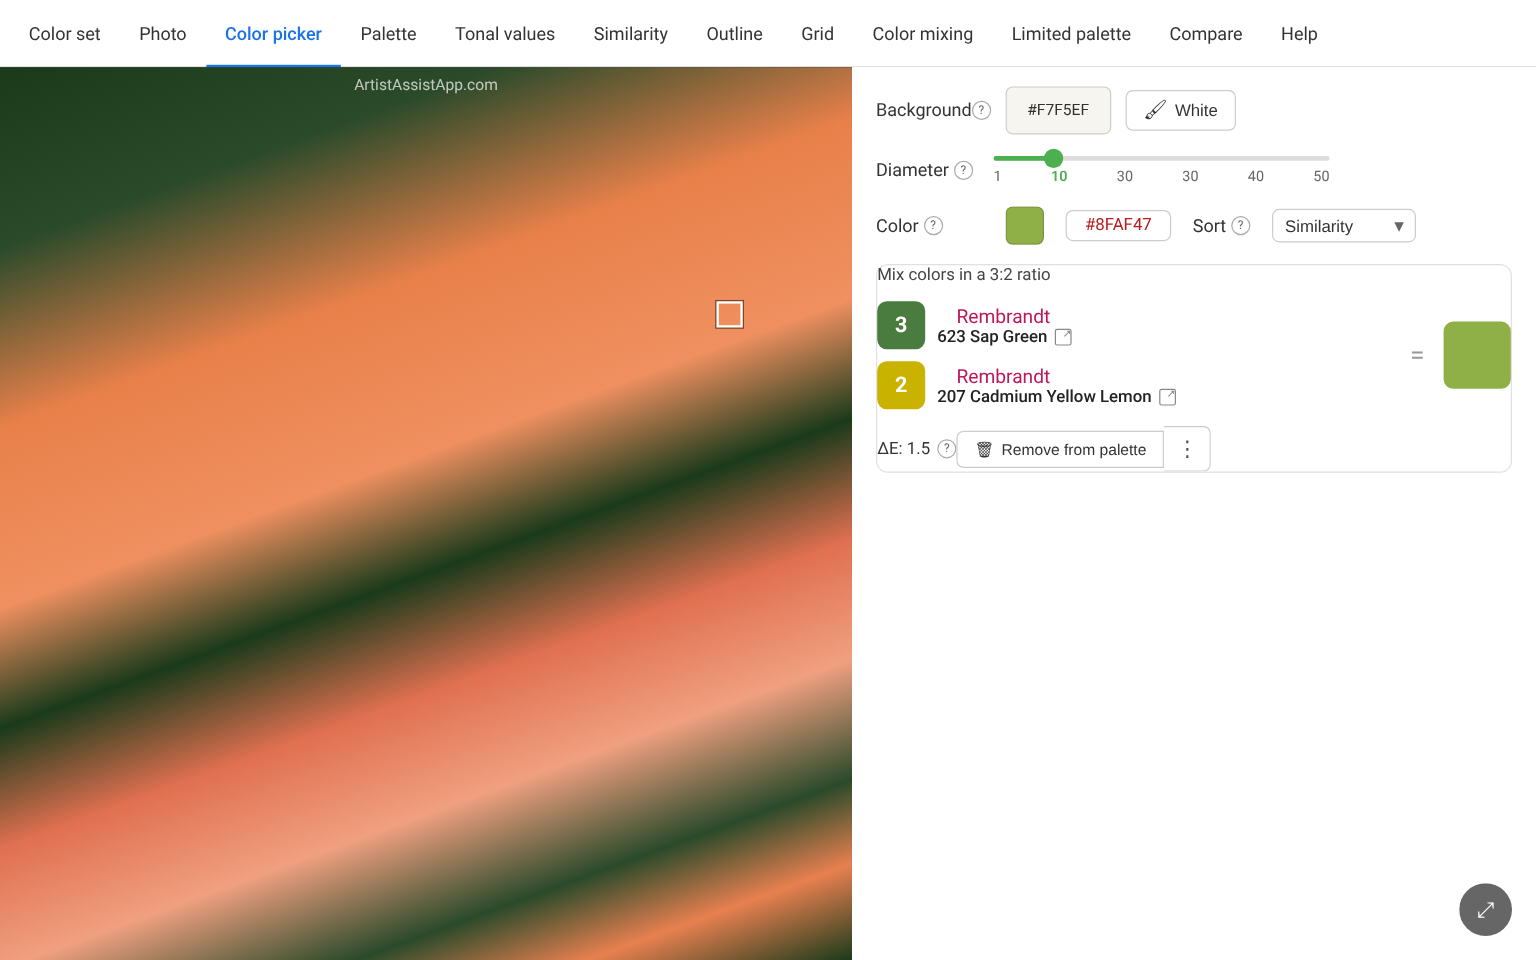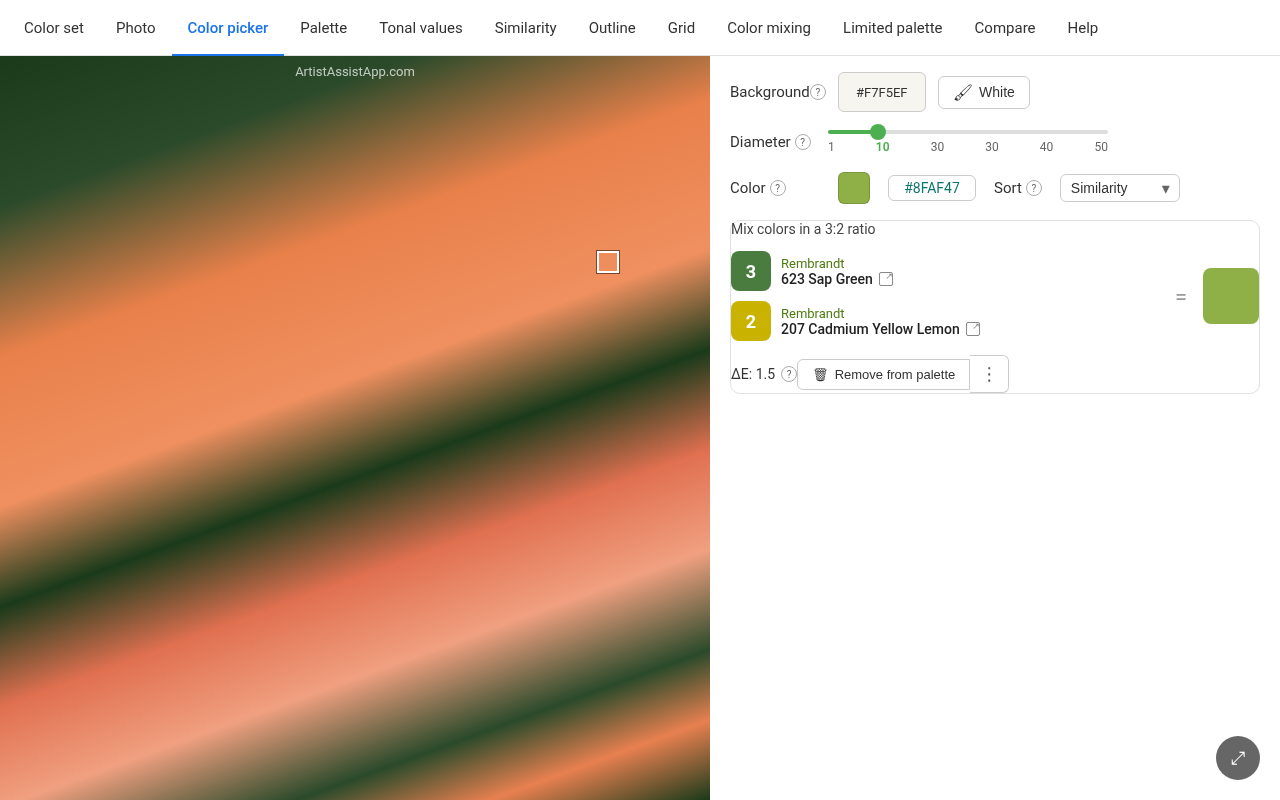--- a/index.html
+++ b/index.html
@@ -212,21 +212,21 @@
       border-radius: 6px;
       background: #8FAF47;
       border: 1px solid rgba(0,0,0,0.15);
       cursor: pointer;
     }
     .color-hex {
       padding: 4px 10px;
       border: 1px solid #ccc;
       border-radius: 6px;
       font-size: 14px;
-      color: #0f766e;
+      color: #b91c1c;
       background: #fff;
       min-width: 88px;
       text-align: center;
     }
     .sort-label {
       font-size: 15px;
       color: #333;
       display: flex;
       align-items: center;
       gap: 4px;
@@ -293,22 +293,23 @@
       justify-content: center;
       font-size: 18px;
       font-weight: bold;
       color: white;
       flex-shrink: 0;
     }
     .badge-green { background: #4a7c3f; }
     .badge-yellow { background: #c9b200; }
     .color-info { flex: 1; }
     .color-brand {
-      font-size: 13px;
-      color: #4d7c0f;
+      font-size: 16px;
+      color: #be185d;
+      margin-left: 16px;
     }
     .color-name {
       font-size: 14px;
       font-weight: 500;
       color: #222;
       display: flex;
       align-items: center;
       gap: 6px;
     }
     .open-icon {

